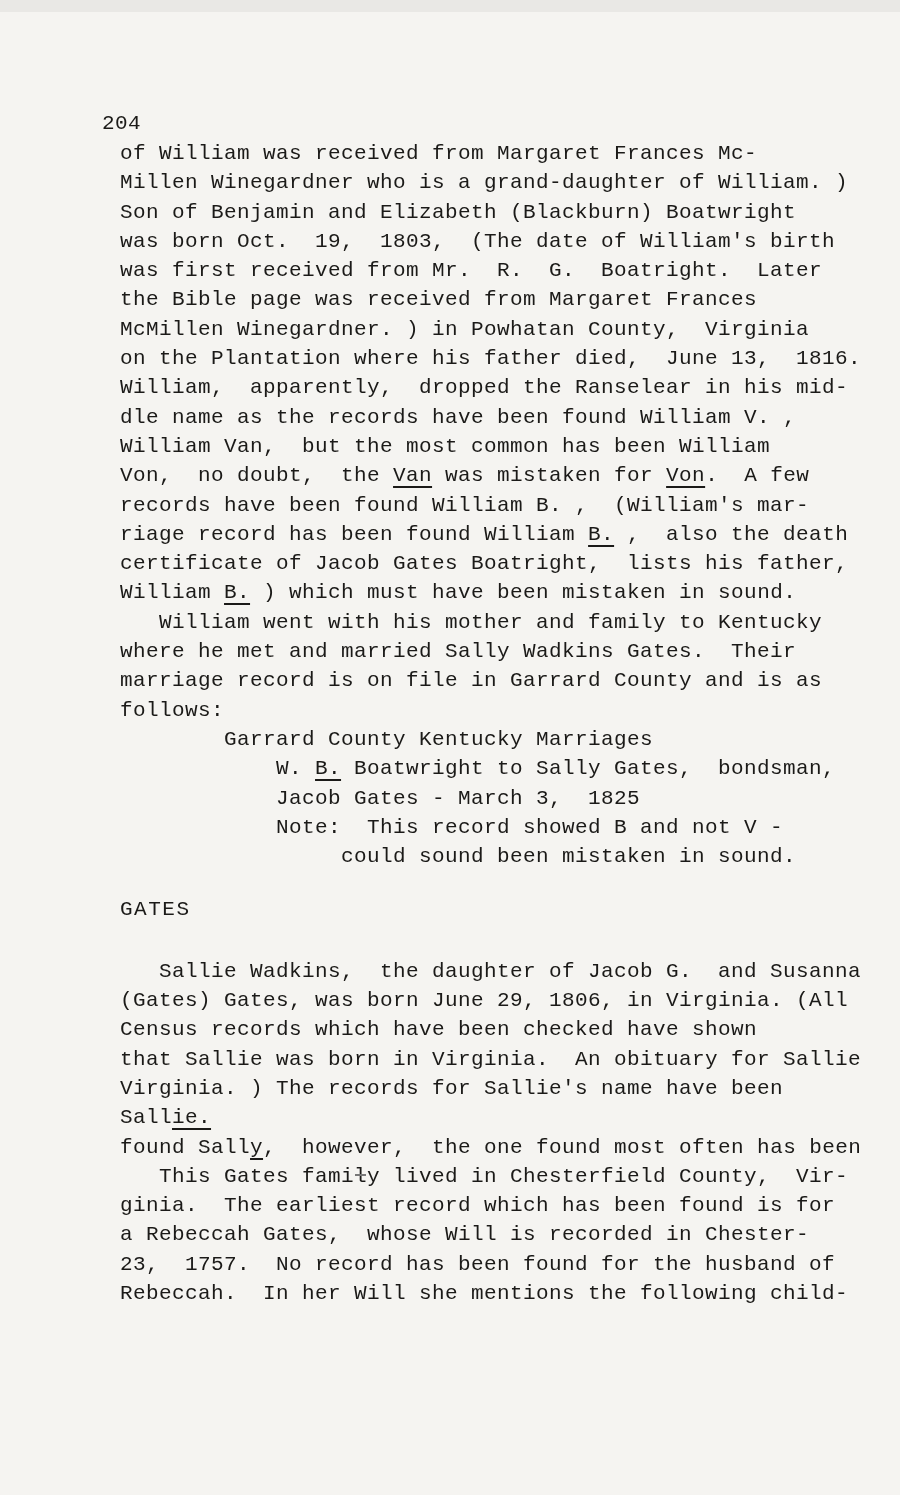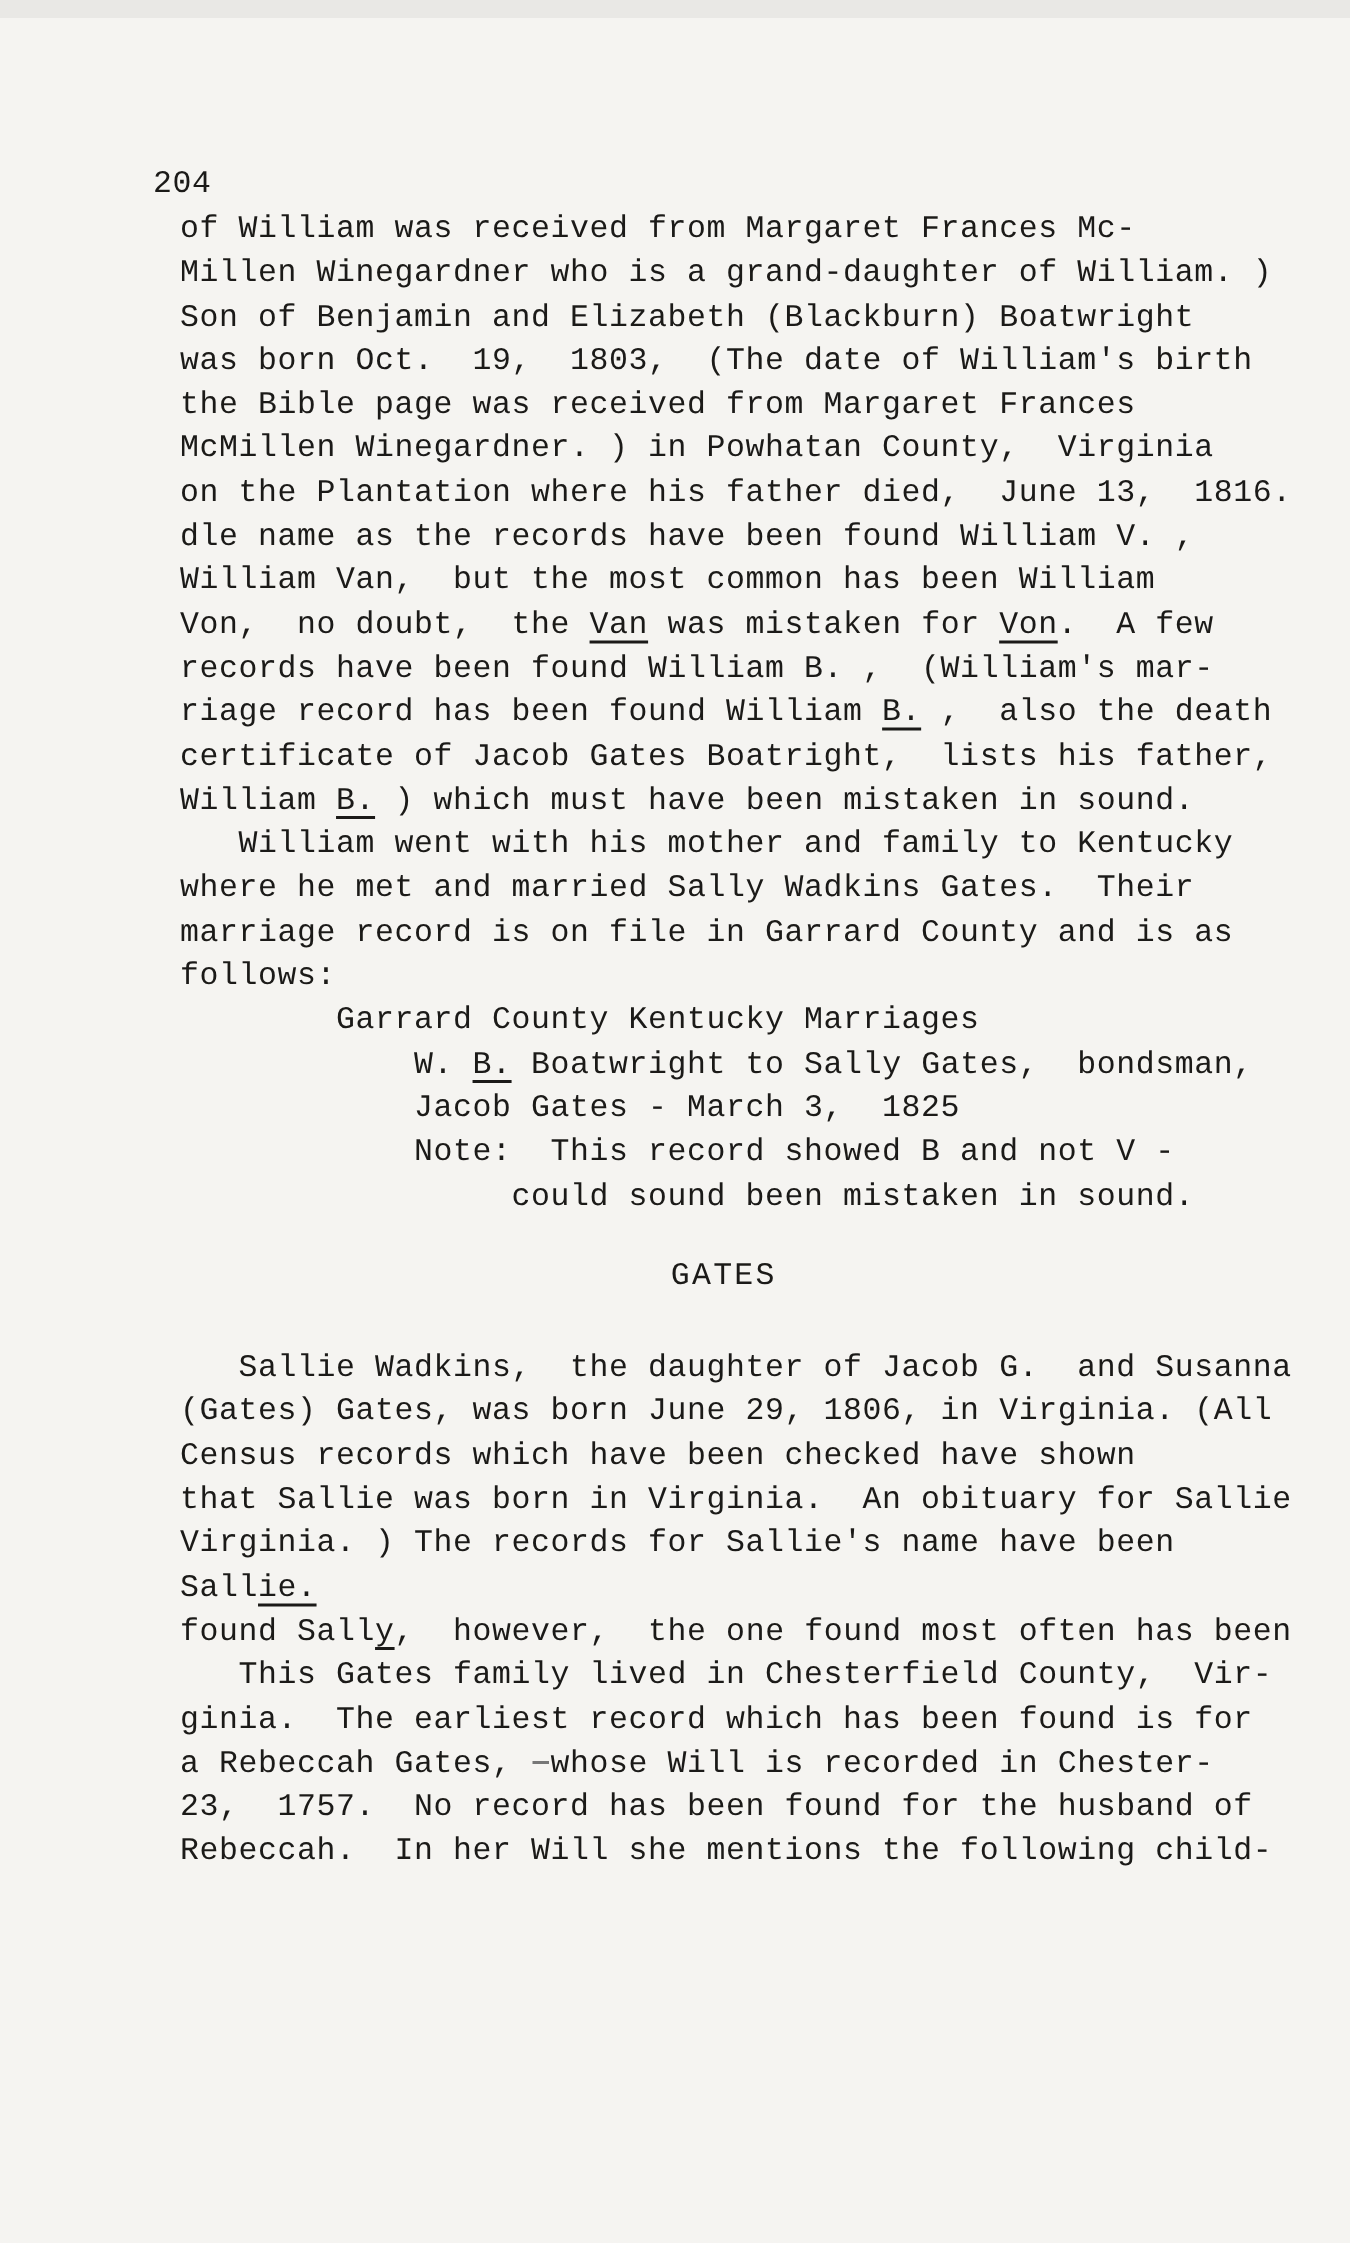--- a/index.html
+++ b/index.html
@@ -37,21 +37,20 @@
   .line{
     white-space:pre;
   }
   .u{
     text-decoration:underline;
     text-underline-offset:5px;
     text-decoration-thickness:2px;
   }
   .heading{
     width:725px;
-    text-align:center;
     margin:24px 0 32px 0;
     letter-spacing:1.5px;
   }
   .stray-mark{
     position:absolute;
     left:355px;
     top:1162px;
     width:11px;
     height:2px;
     background:var(--mark);
@@ -61,23 +60,25 @@
 <body>
 
 <div class="page">
   <div class="page-number">204</div>
   <div class="content">
       <div class="para">
         <div class="line">of William was received from Margaret Frances Mc-</div>
         <div class="line">Millen Winegardner who is a grand-daughter of William. )</div>
         <div class="line">Son of Benjamin and Elizabeth (Blackburn) Boatwright</div>
         <div class="line">was born Oct.  19,  1803,  (The date of William's birth</div>
+        <div class="line">was first received from Mr.  R.  G.  Boatright.  Later</div>
         <div class="line">the Bible page was received from Margaret Frances</div>
         <div class="line">McMillen Winegardner. ) in Powhatan County,  Virginia</div>
         <div class="line">on the Plantation where his father died,  June 13,  1816.</div>
+        <div class="line">William,  apparently,  dropped the Ranselear in his mid-</div>
         <div class="line">dle name as the records have been found William V. ,</div>
         <div class="line">William Van,  but the most common has been William</div>
         <div class="line">Von,  no doubt,  the <span class="u">Van</span> was mistaken for <span class="u">Von</span>.  A few</div>
         <div class="line">records have been found William B. ,  (William's mar-</div>
         <div class="line">riage record has been found William <span class="u">B.</span> ,  also the death</div>
         <div class="line">certificate of Jacob Gates Boatright,  lists his father,</div>
         <div class="line">William <span class="u">B.</span> ) which must have been mistaken in sound.</div>
       </div>
       <div class="para">
         <div class="line">   William went with his mother and family to Kentucky</div>

